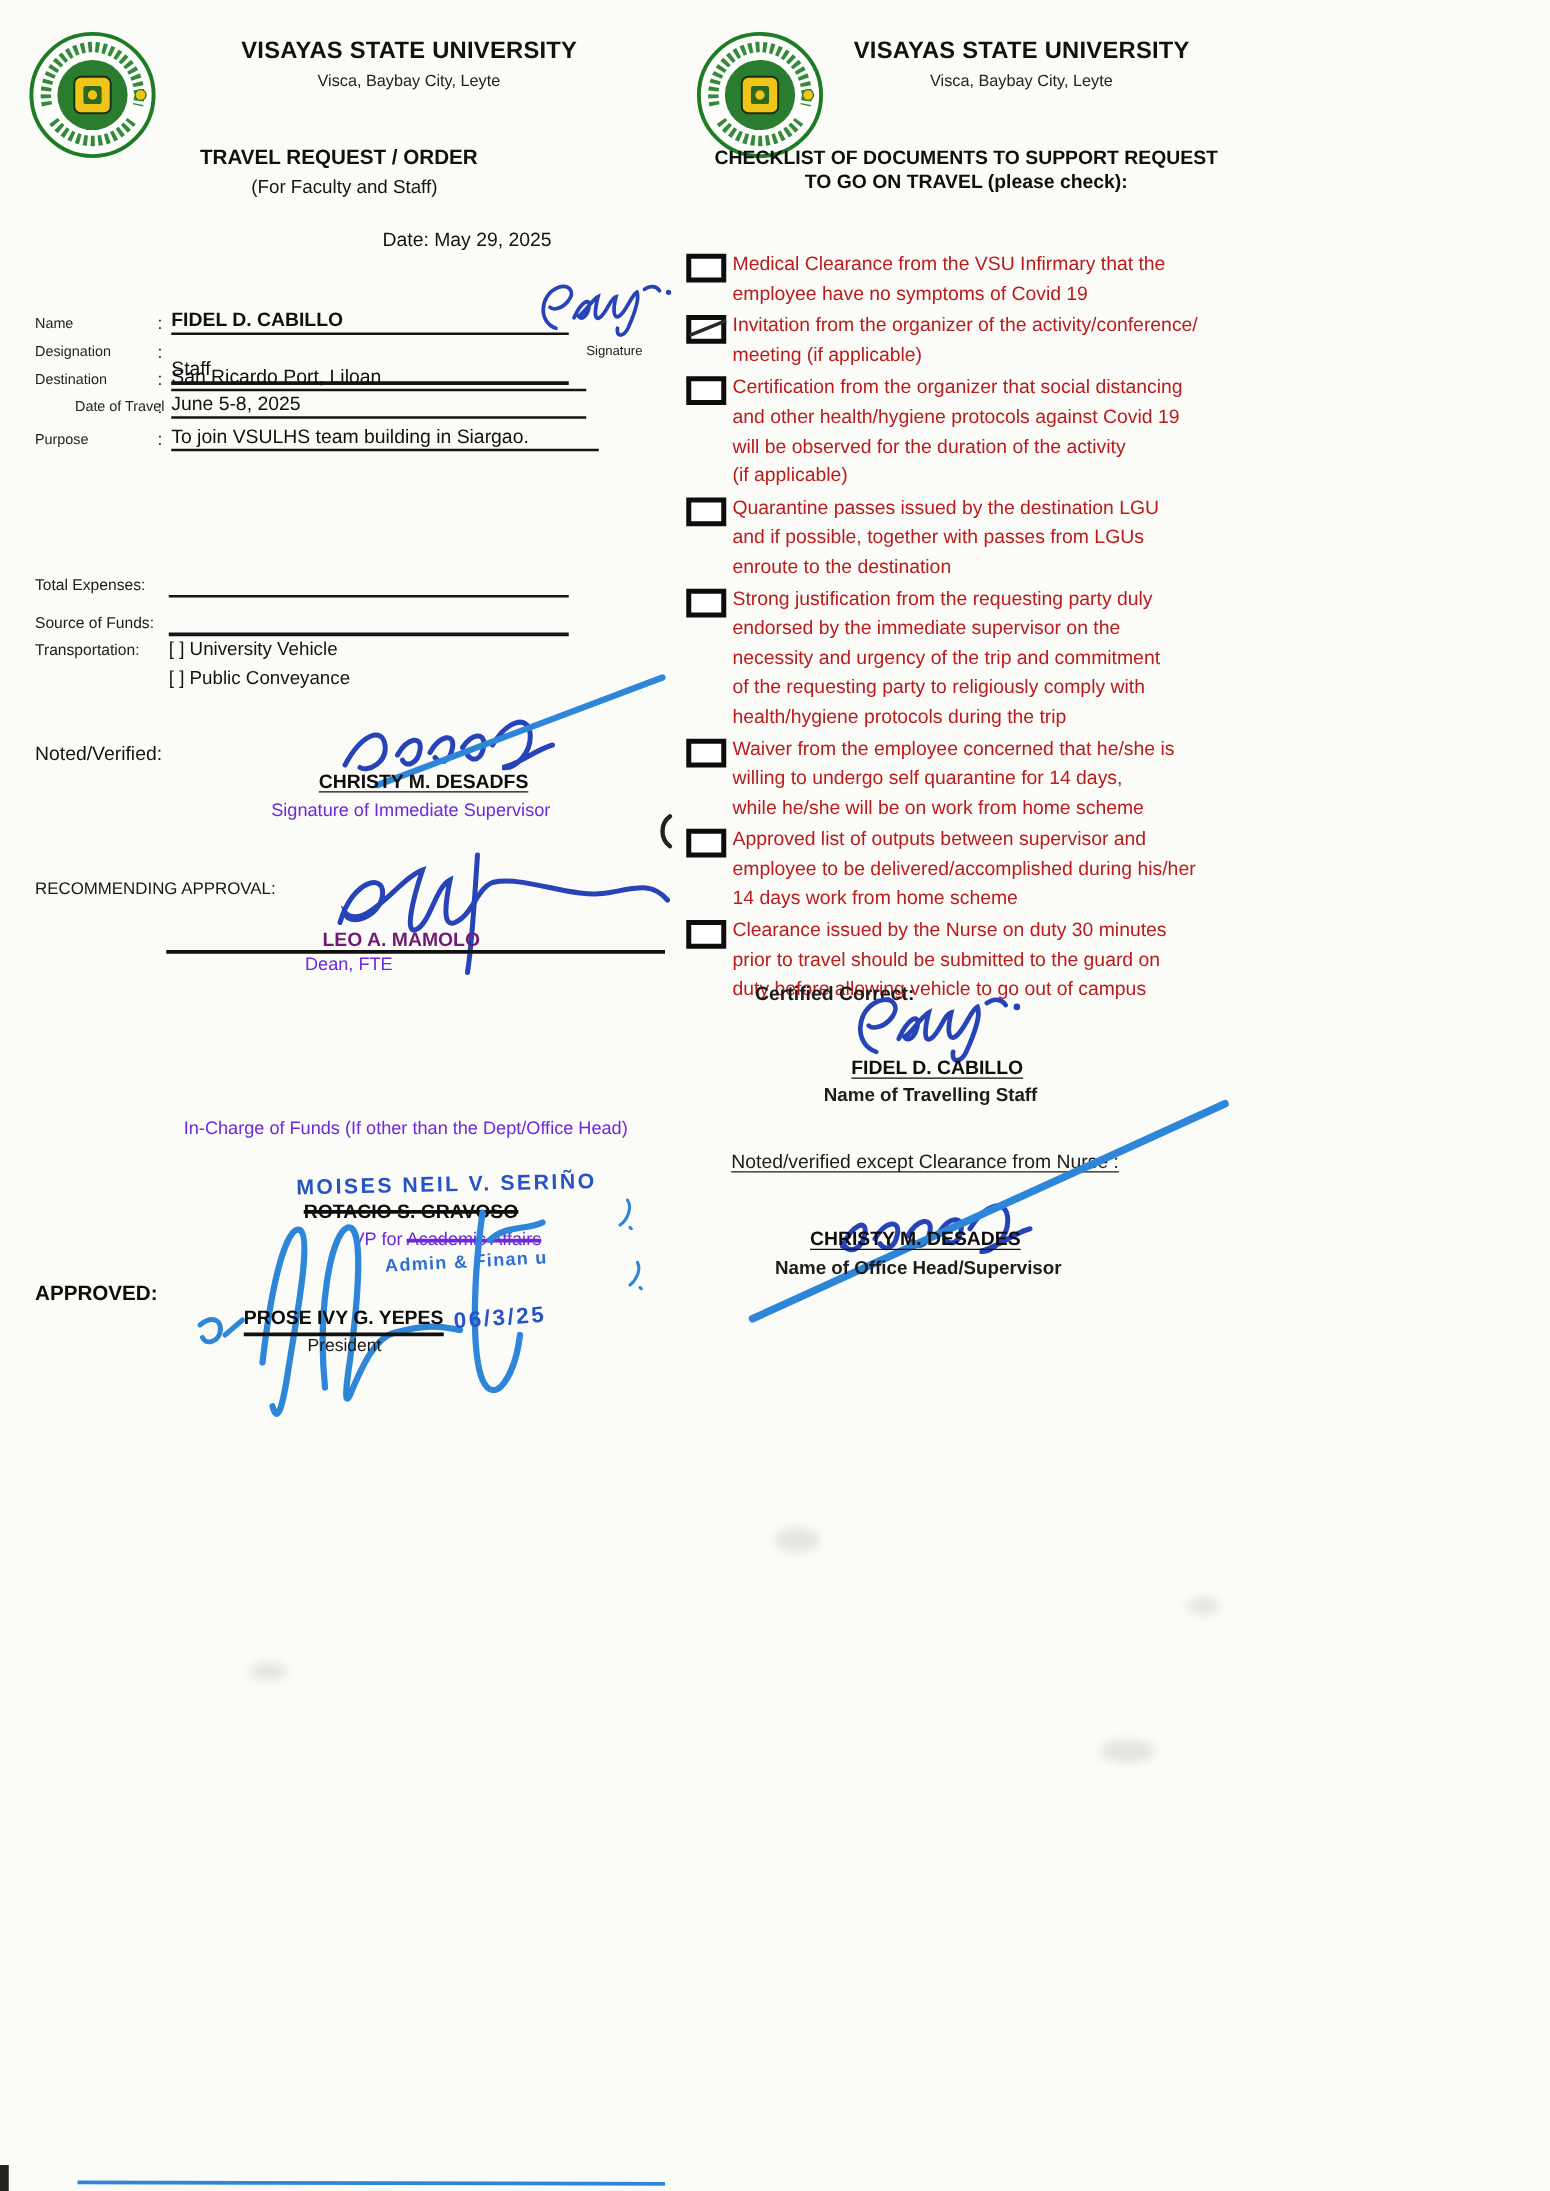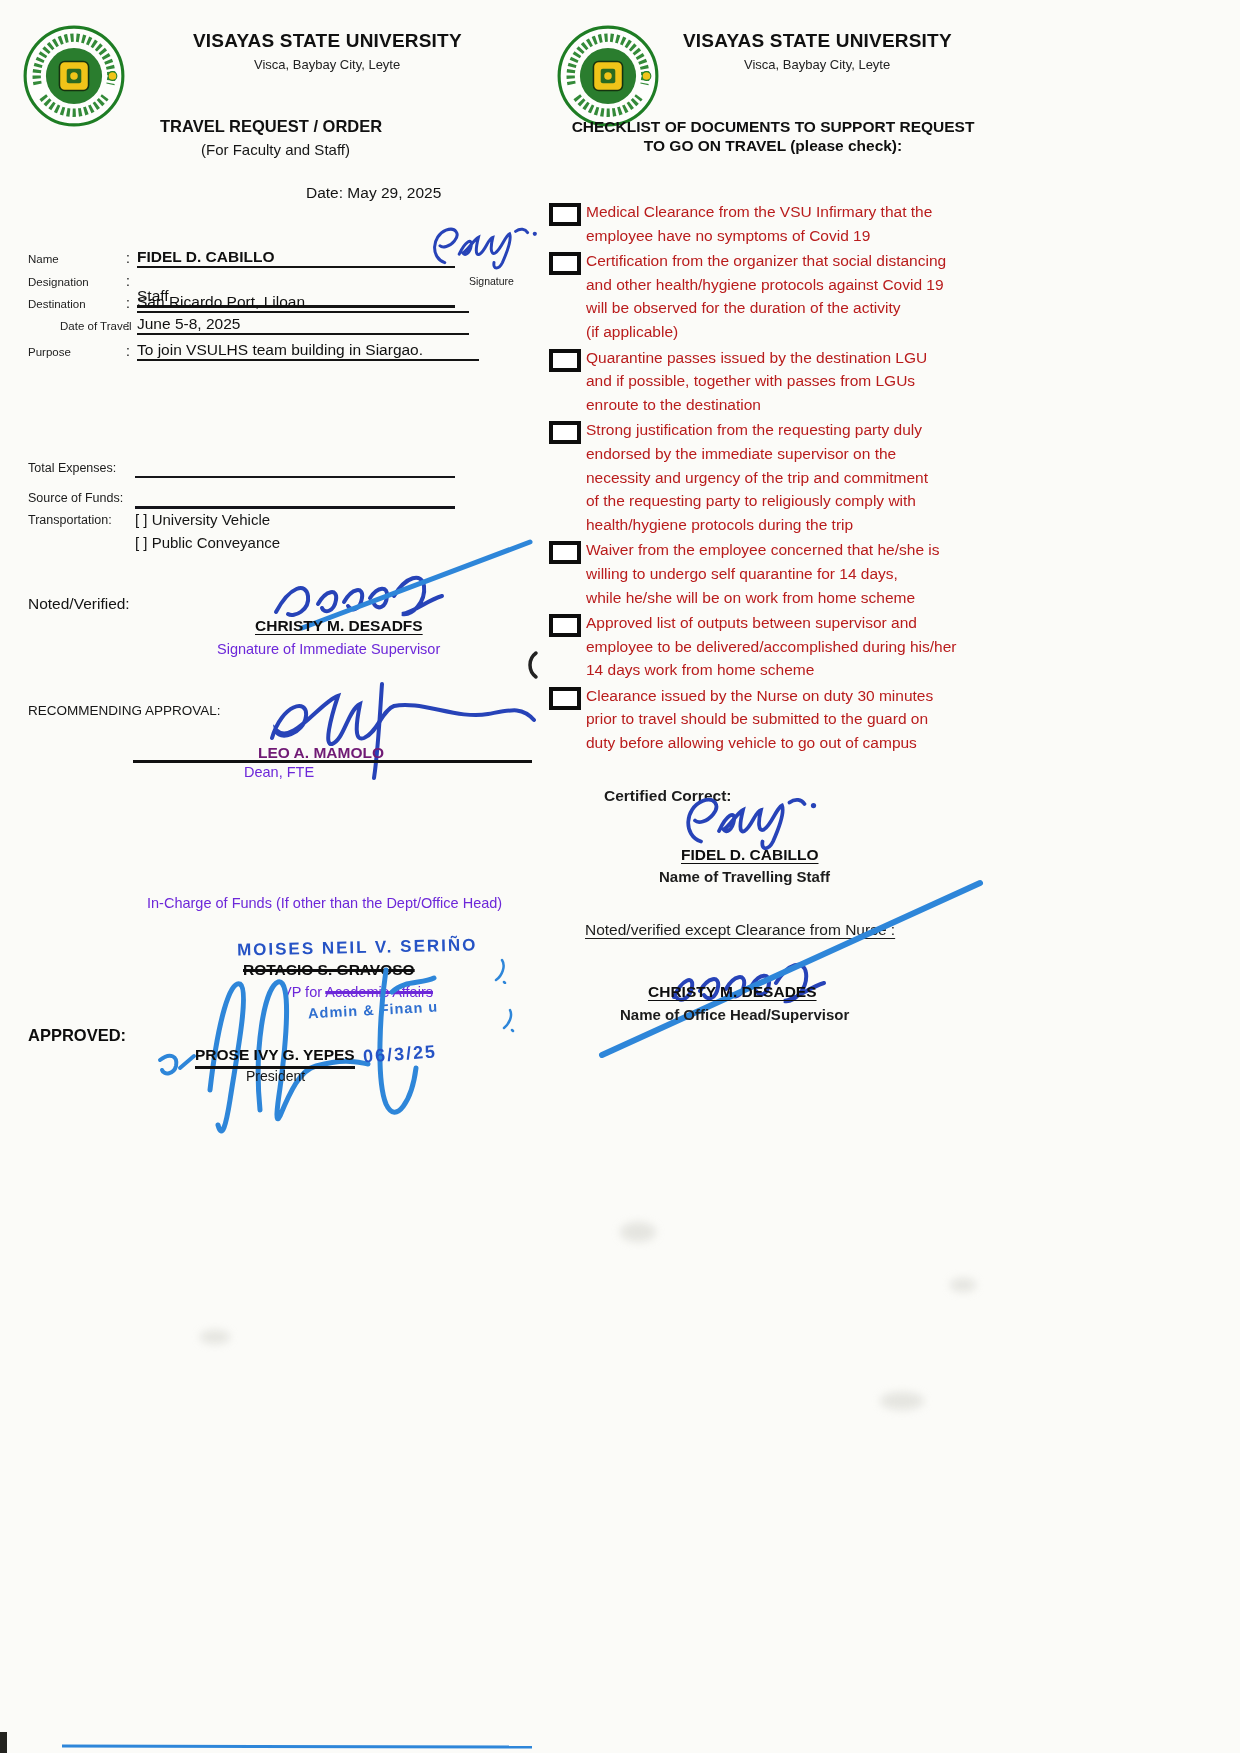--- a/index.html
+++ b/index.html
@@ -178,20 +178,25 @@
   <div>TO GO ON TRAVEL (please check):</div>
 </div>
 
 <div class="abs" style="left:549px;top:200px;width:520px;">
   <div class="chk-row">
     <span class="checkbox"></span>
     <span class="chk-text">Medical Clearance from the VSU Infirmary that the
 employee have no symptoms of Covid 19</span>
   </div>
   <div class="chk-row">
+    <span class="checkbox checked"></span>
+    <span class="chk-text">Invitation from the organizer of the activity/conference/
+meeting (if applicable)</span>
+  </div>
+  <div class="chk-row">
     <span class="checkbox"></span>
     <span class="chk-text">Certification from the organizer that social distancing
 and other health/hygiene protocols against Covid 19
 will be observed for the duration of the activity
  (if applicable)</span>
   </div>
   <div class="chk-row">
     <span class="checkbox"></span>
     <span class="chk-text">Quarantine passes issued by the destination LGU
 and if possible, together with passes from LGUs

